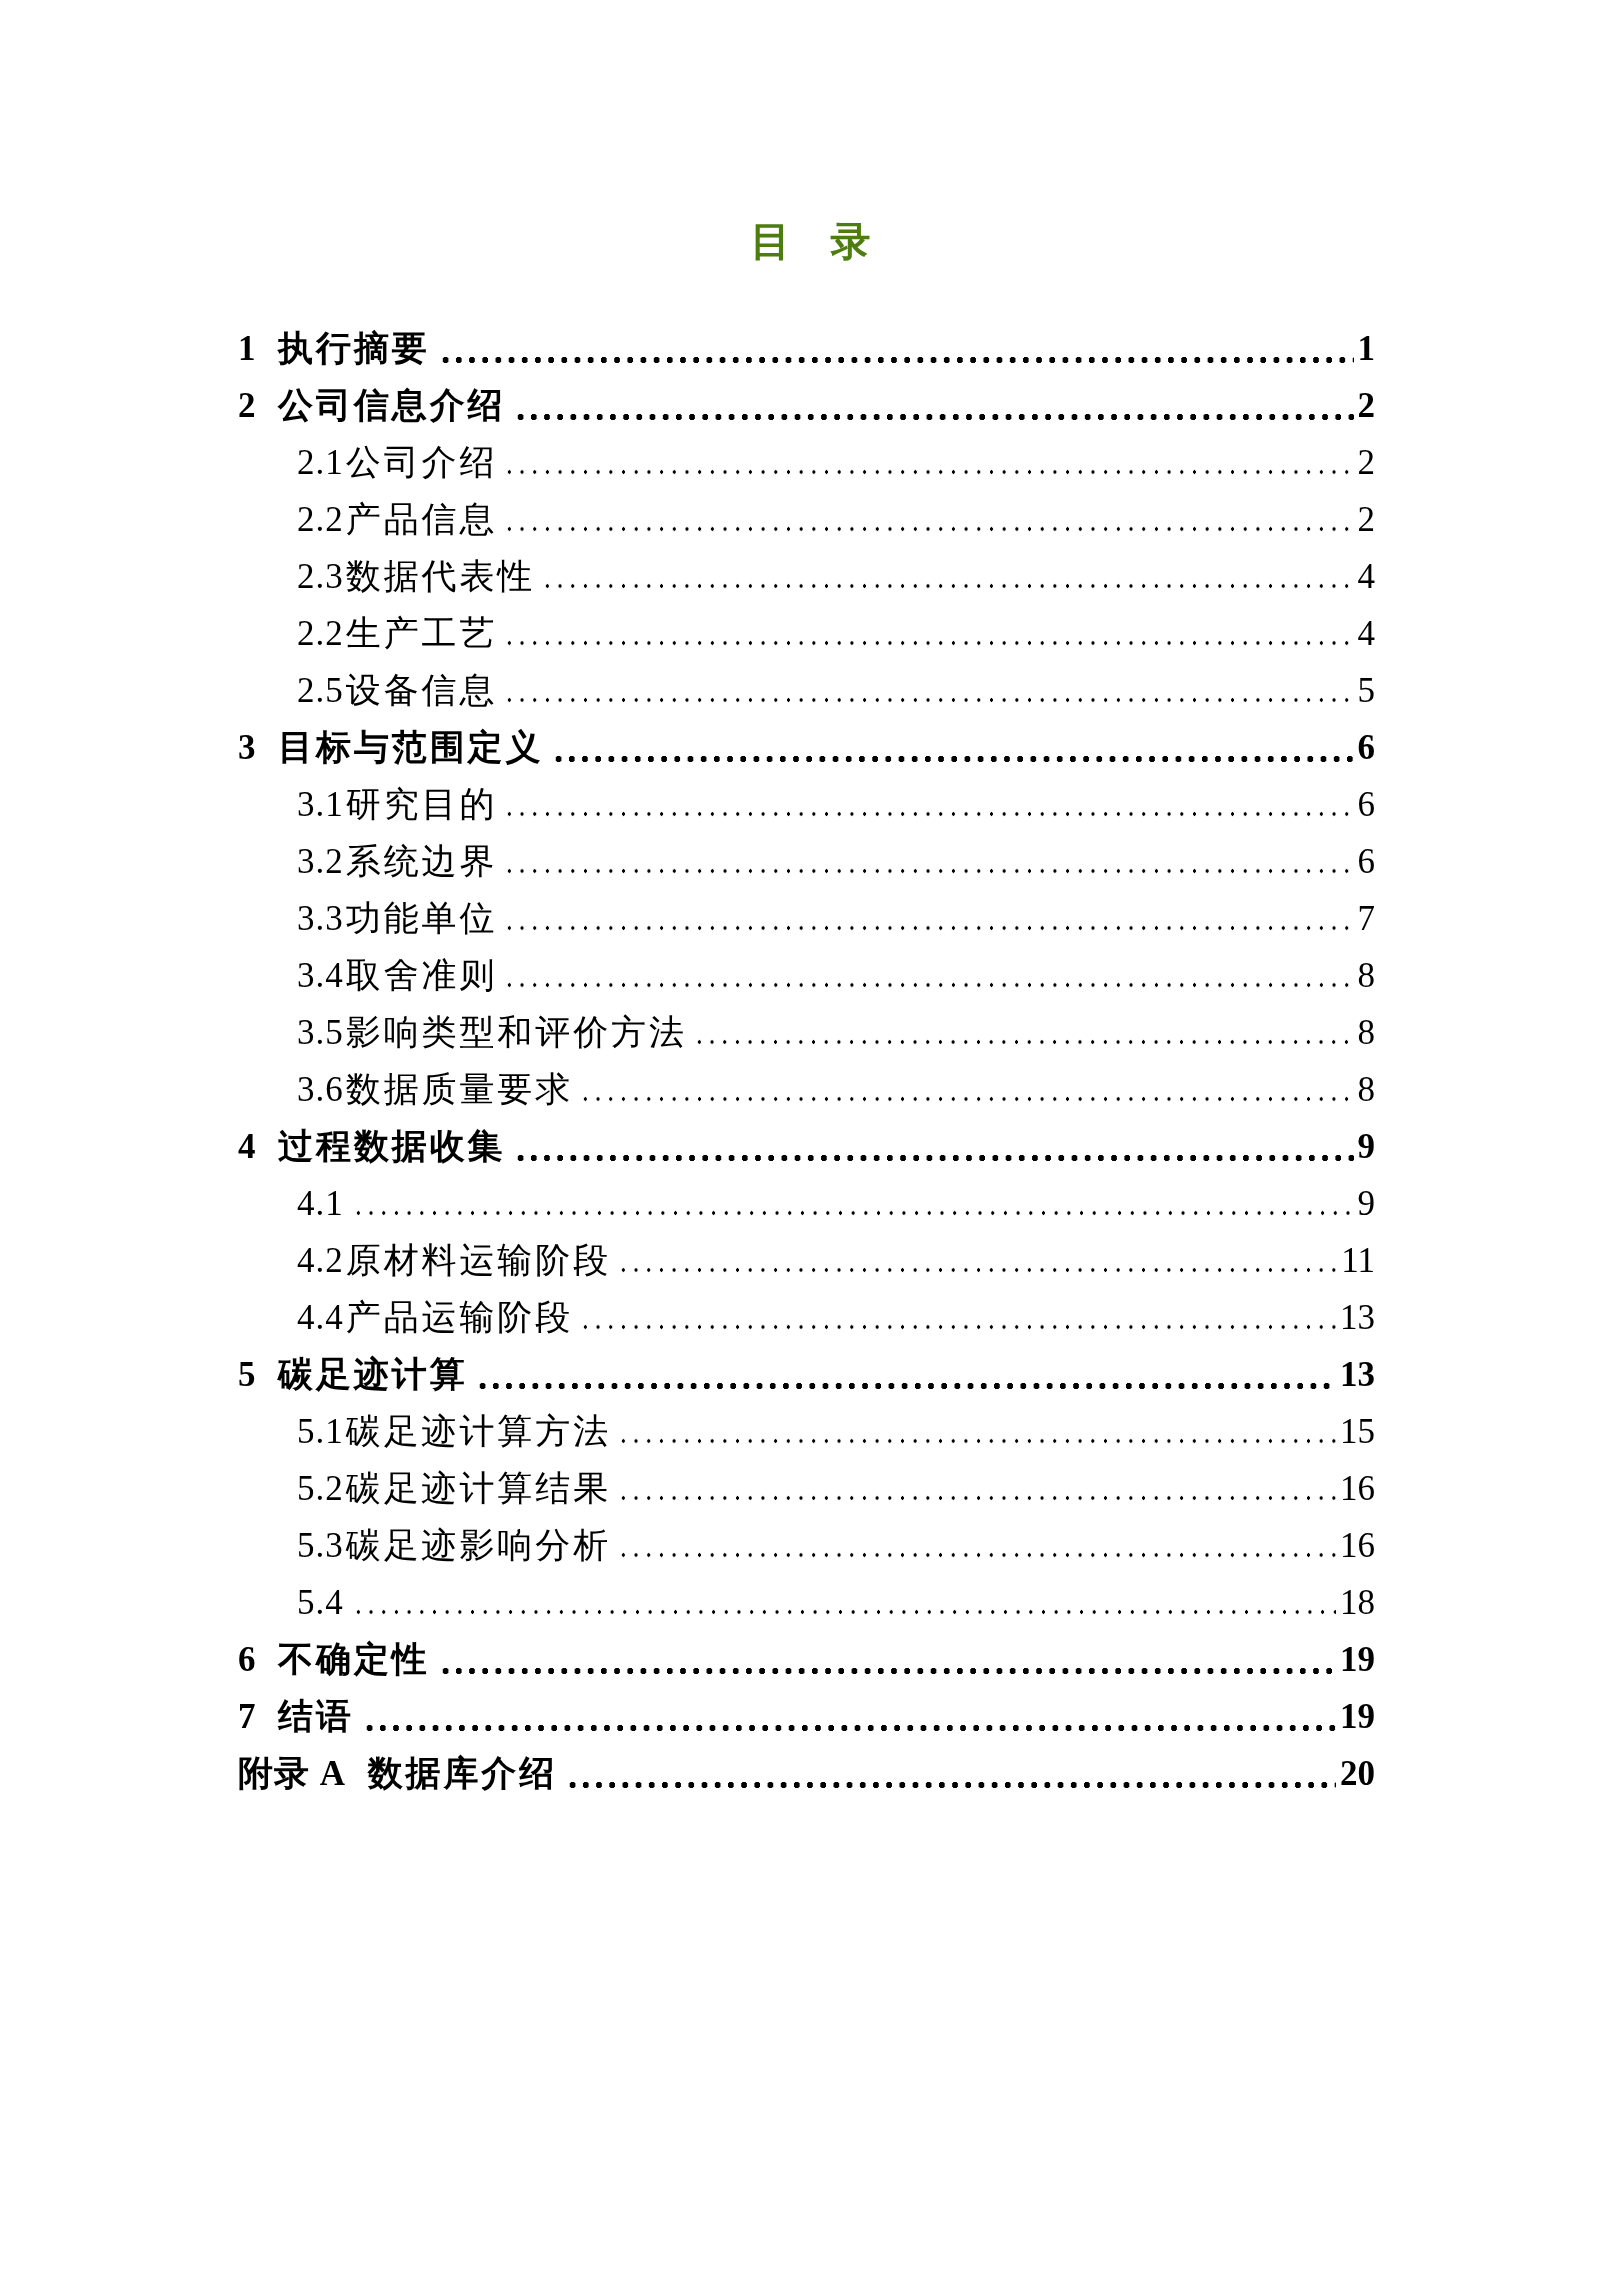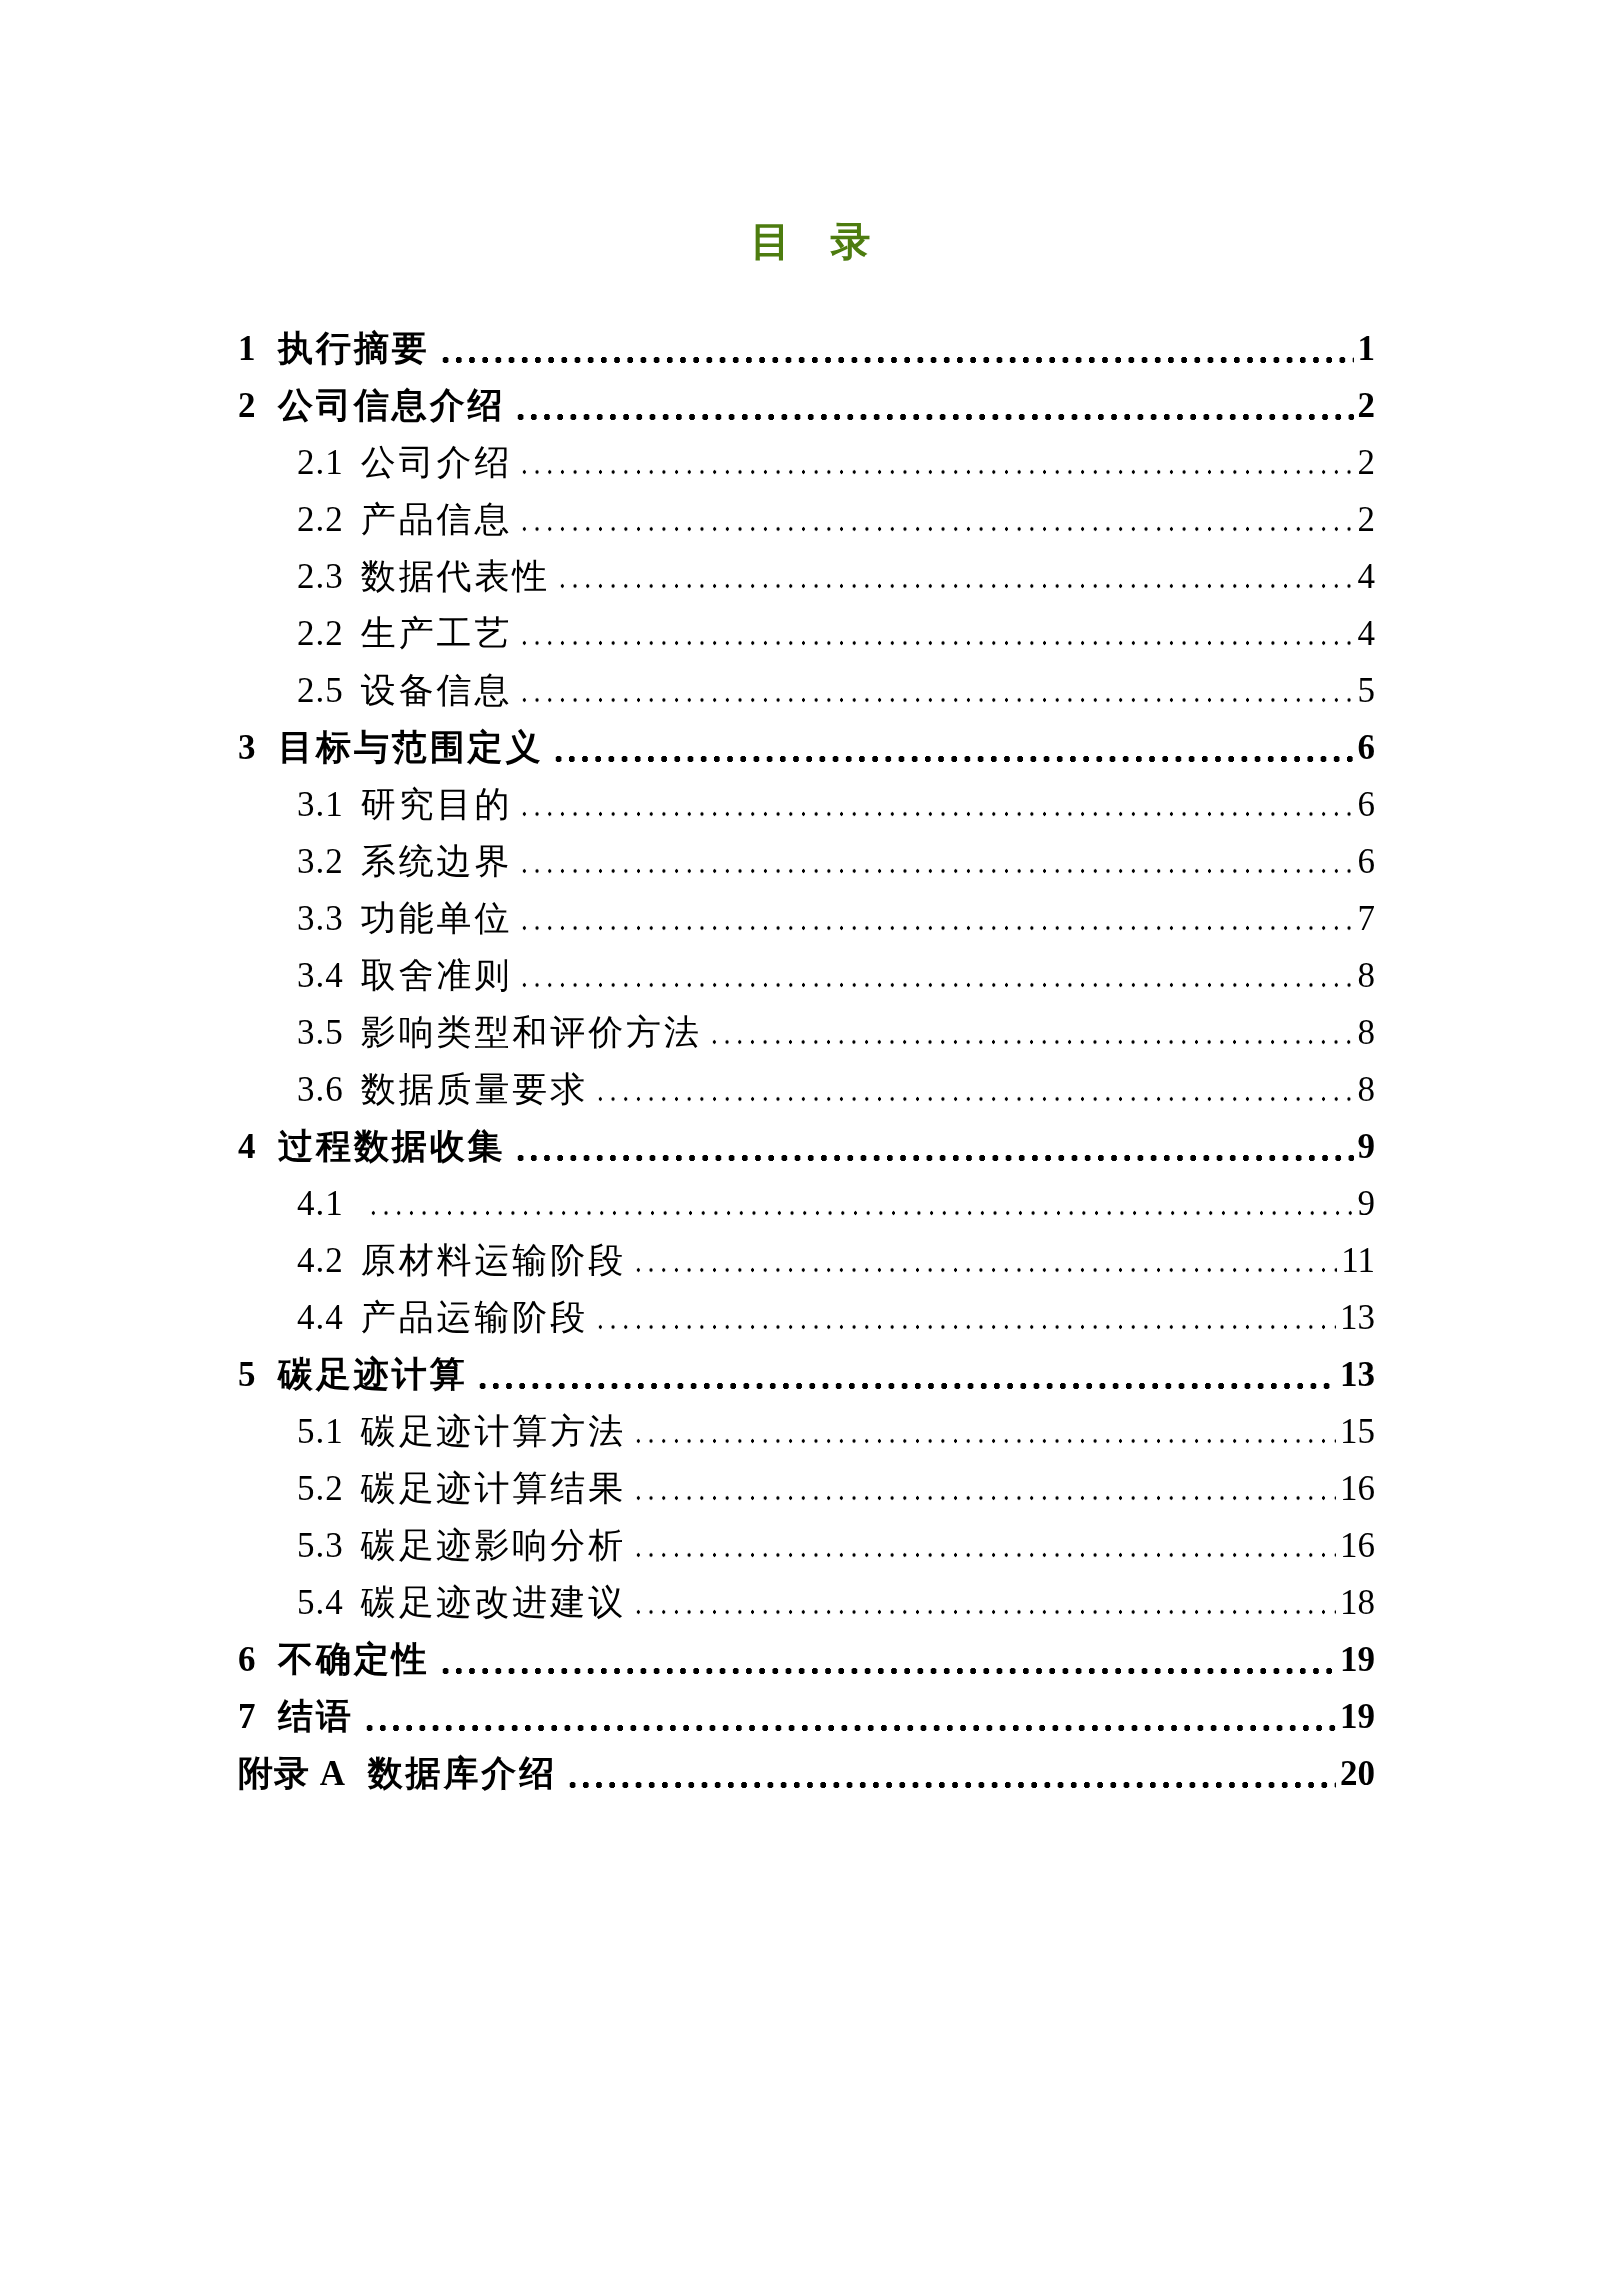--- a/index.html
+++ b/index.html
@@ -50,21 +50,21 @@
   }
   
   .toc-row.l1 {
     font-weight: 700;
   }
   .toc-row.l1 .num { margin-right: 21.6px; }
   .toc-row.l2 {
     padding-left: 59px;
     font-weight: 400;
   }
-  .toc-row.l2 .num { margin-right: 17px; }
+  .toc-row.l2 .num { margin-right: 2px; }
 
   .leader {
     flex: 1;
     align-self: stretch;
     margin-left: 5.9px;
     margin-right: 3.9px;
     background-repeat: repeat-x;
   }
   .toc-row.l2 .leader {
     background-image: radial-gradient(circle, #000000 1.7px, rgba(0,0,0,0) 1.9px);
@@ -211,21 +211,20 @@
       <span class="pagenum">16</span>
     </div>
       <div class="toc-row l2">
       <span class="num">5.3</span>
       <span class="label">碳足迹影响分析</span>
       <span class="leader"></span>
       <span class="pagenum">16</span>
     </div>
       <div class="toc-row l2">
       <span class="num">5.4</span>
-      <span class="label">碳足迹改进建议</span>
       <span class="leader"></span>
       <span class="pagenum">18</span>
     </div>
       <div class="toc-row l1">
       <span class="num">6</span>
       <span class="label">不确定性</span>
       <span class="leader"></span>
       <span class="pagenum">19</span>
     </div>
       <div class="toc-row l1">

